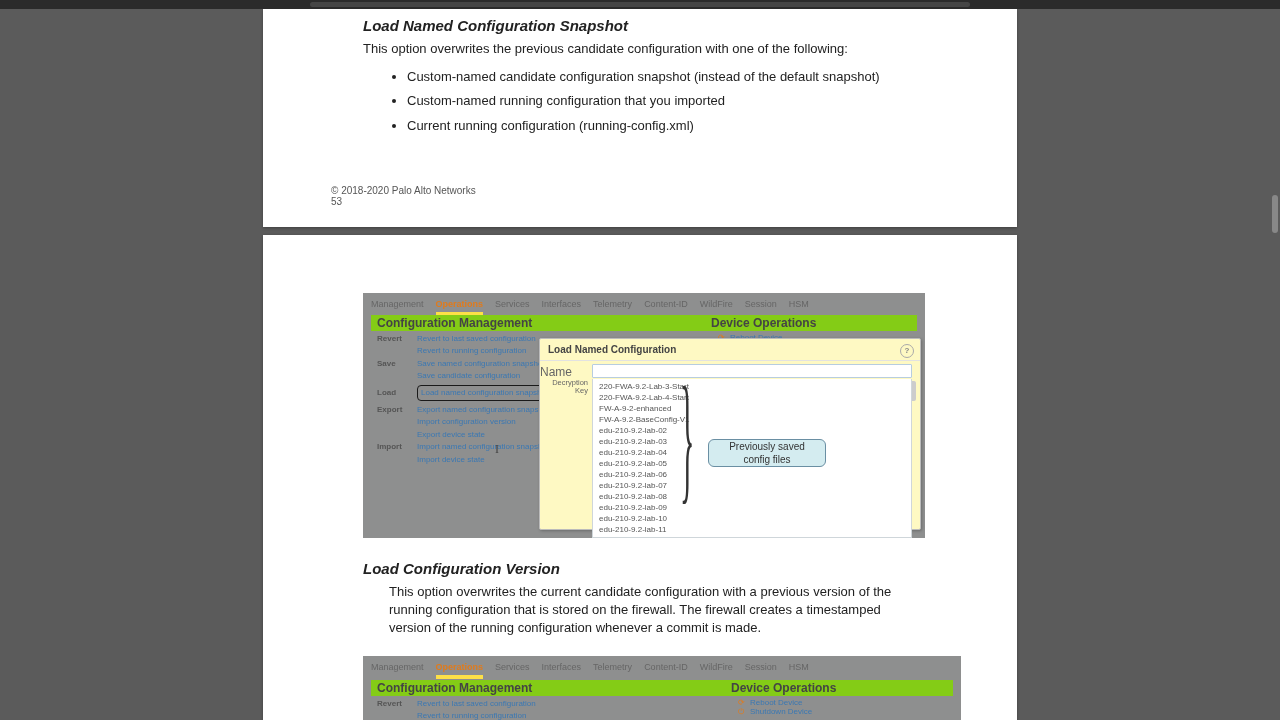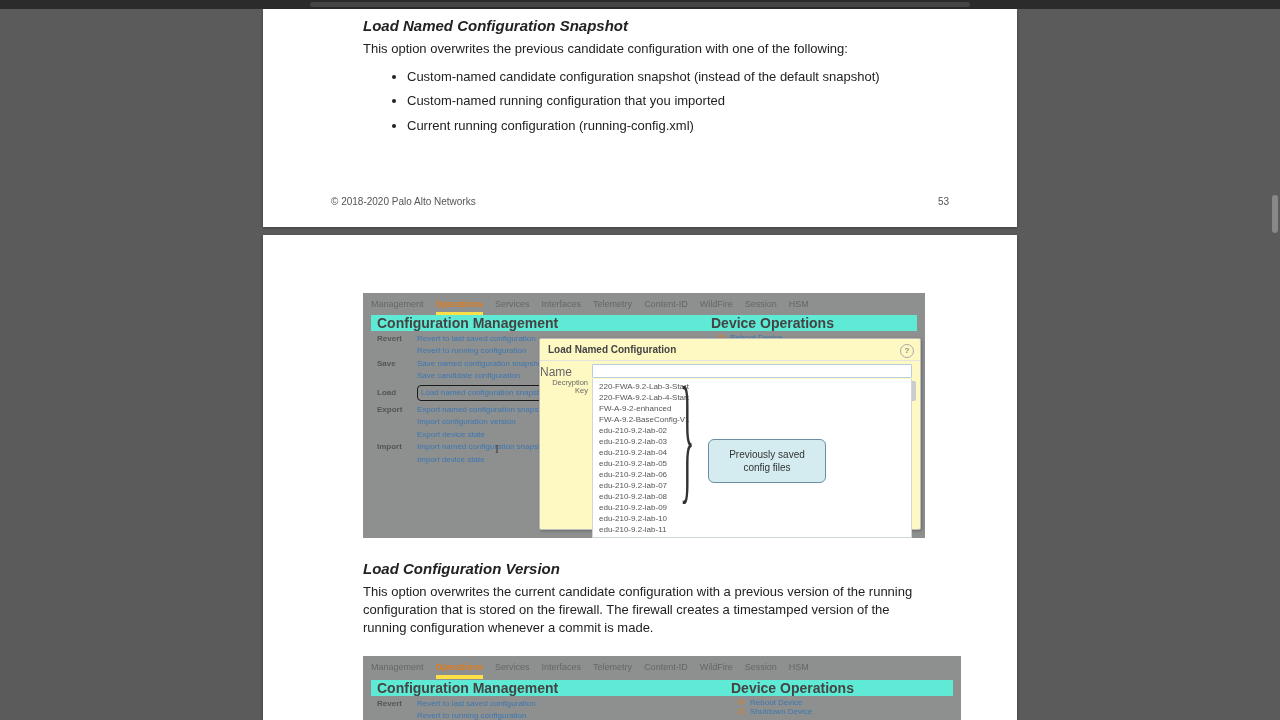--- a/index.html
+++ b/index.html
@@ -8,45 +8,45 @@
   .viewport{position:absolute;top:9px;left:0;right:0;bottom:0;overflow:hidden;border-radius:29px;}
   .page{width:754px;margin:0 auto;background:#fff;position:relative;box-shadow:0 1px 3px rgba(0,0,0,.3);}
   .page1{height:218px;}
   .page-gap{height:8px;}
   .page2{min-height:720px;padding-top:58px;}
   .content1{padding:8px 100px 0 100px;}
   .h3{font-size:15px;font-weight:700;font-style:italic;margin:0 0 6px;}
   .p{font-size:13px;line-height:1.4;margin:0 0 10px;}
   .ul{margin:0;padding-left:44px;font-size:13px;line-height:1.4;}
   .ul li{margin:6px 0;}
-  .foot{position:absolute;bottom:20px;left:68px;right:68px;font-size:10px;color:#555;display:flex;justify-content:space-between;}
+  .foot{position:absolute;bottom:20px;left:68px;right:68px;font-size:10px;color:#555;display:flex;justify-content:space-between;flex-direction:column;}
   .content2{padding:0 100px;}
   
   .shot{background:#8e8f8f;position:relative;font-size:9px;color:#333;margin-bottom:22px;text-decoration:underline;}
   .shot1{height:245px;}
   .tabs{position:absolute;top:3px;left:8px;right:8px;display:flex;gap:12px;color:#666;font-size:9px;}
   .tabs span{padding:3px 0;}
   .tabs .active{color:#e07b1c;border-bottom:4px solid #fde047;font-weight:600;}
-  .panel-hdr{position:absolute;top:22px;left:8px;right:8px;height:16px;background:#5eead4;display:flex;align-items:center;padding-left:6px;font-size:14px;font-weight:600;color:#444;}
+  .panel-hdr{position:absolute;top:22px;left:8px;right:8px;height:16px;background:#84cc16;display:flex;align-items:center;padding-left:6px;font-size:12px;font-weight:600;color:#444;}
   .panel-hdr .rcol{position:absolute;left:340px;}
   .cfg-area{position:absolute;top:40px;left:14px;width:180px;font-size:8px;color:#3b78b3;line-height:1.55;}
   .cfg-area .lbl{color:#555;font-weight:600;display:inline-block;width:34px;text-align:left;margin-right:6px;}
   .cfg-area .boxsel{border:1.5px solid #1a1a1a;border-radius:4px;padding:1px 3px;display:inline-block;}
   .dev-area{position:absolute;top:40px;left:355px;font-size:8px;color:#3b78b3;}
   .modal{position:absolute;top:45px;left:176px;width:380px;background:#fef9c3;border:1px solid #bbb;border-radius:2px;box-shadow:1px 1px 3px rgba(0,0,0,.25);} 
   .modal-title{font-size:10px;font-weight:600;padding:5px 8px;border-bottom:1px solid #e2e2e2;position:relative;color:#444;}
   .modal .help{position:absolute;right:6px;top:5px;width:12px;height:12px;border:1px solid #aaa;border-radius:50%;font-size:8px;line-height:12px;text-align:center;color:#888;}
   .modal-body{padding:4px 6px 2px;min-height:20px;position:relative;}
   .mlabel{position:absolute;left:0;top:4px;font-size:12px;color:#666;width:40px;}
   .minput{position:absolute;left:52px;top:3px;right:8px;height:12px;border:1px solid #b7cde0;background:#fff;border-radius:1px;}
   .mdesc{position:absolute;left:8px;top:18px;font-size:7.5px;color:#666;width:40px;text-align:right;line-height:1.1;}
   .mscroll{position:absolute;right:4px;top:20px;width:6px;height:20px;background:#ccc;border-radius:2px;}
   .dropdown{position:absolute;left:52px;top:18px;right:8px;background:#fff;border:1px solid #cfd6da;border-top:none;font-size:8px;color:#555;padding:2px 0;}
   .dropdown div{padding:1px 6px;white-space:nowrap;}
-  .callout{position:absolute;top:146px;left:345px;width:100px;background:#d4ecf0;border:1px solid #6a8fa3;border-radius:6px;padding:8px 8px;font-size:10px;text-align:center;line-height:1.3;}
+  .callout{position:absolute;top:146px;left:345px;width:100px;background:#d4ecf0;border:1px solid #6a8fa3;border-radius:6px;padding:0 8px;font-size:10px;text-align:center;line-height:1.3;}
   .brace{position:absolute;top:85px;left:317px;font-size:120px;line-height:1;color:#333;transform:scaleX(.25) scaleY(1.18);transform-origin:left center;font-family:Georgia,serif;}
   .cursor-I{position:absolute;top:149px;left:132px;font-size:12px;color:#444;font-family:serif;}
   
   .shot2{height:86px;overflow:hidden;width:598px;}
   .shot2 .tabs{top:3px;}
   .shot2 .panel-hdr{top:24px;}
   .shot2 .cfg-area{top:42px;}
   .shot2 .dev-area{top:42px;}
   .shot2 .dev-area div::before{content:"";}
   .dev-op{color:#3b78b3;font-size:8px;}
@@ -143,21 +143,21 @@
               <div>edu-210-9.2-lab-10</div>
               <div>edu-210-9.2-lab-11</div>
             </div>
           </div>
         </div>
         <div class="brace">}</div>
         <div class="callout">Previously saved config files</div>
       </div>
 
       <div class="h3">Load Configuration Version</div>
-      <div class="p" style="margin-bottom:18px;">This option overwrites the current candidate configuration with a previous version of the running configuration that is stored on the firewall. The firewall creates a timestamped version of the running configuration whenever a commit is made.</div>
+      <div class="p" style="margin-bottom:18px;margin-left:26px;">This option overwrites the current candidate configuration with a previous version of the running configuration that is stored on the firewall. The firewall creates a timestamped version of the running configuration whenever a commit is made.</div>
 
       <div class="shot shot2">
         <div class="tabs">
           <span>Management</span>
           <span class="active">Operations</span>
           <span>Services</span>
           <span>Interfaces</span>
           <span>Telemetry</span>
           <span>Content-ID</span>
           <span>WildFire</span>

